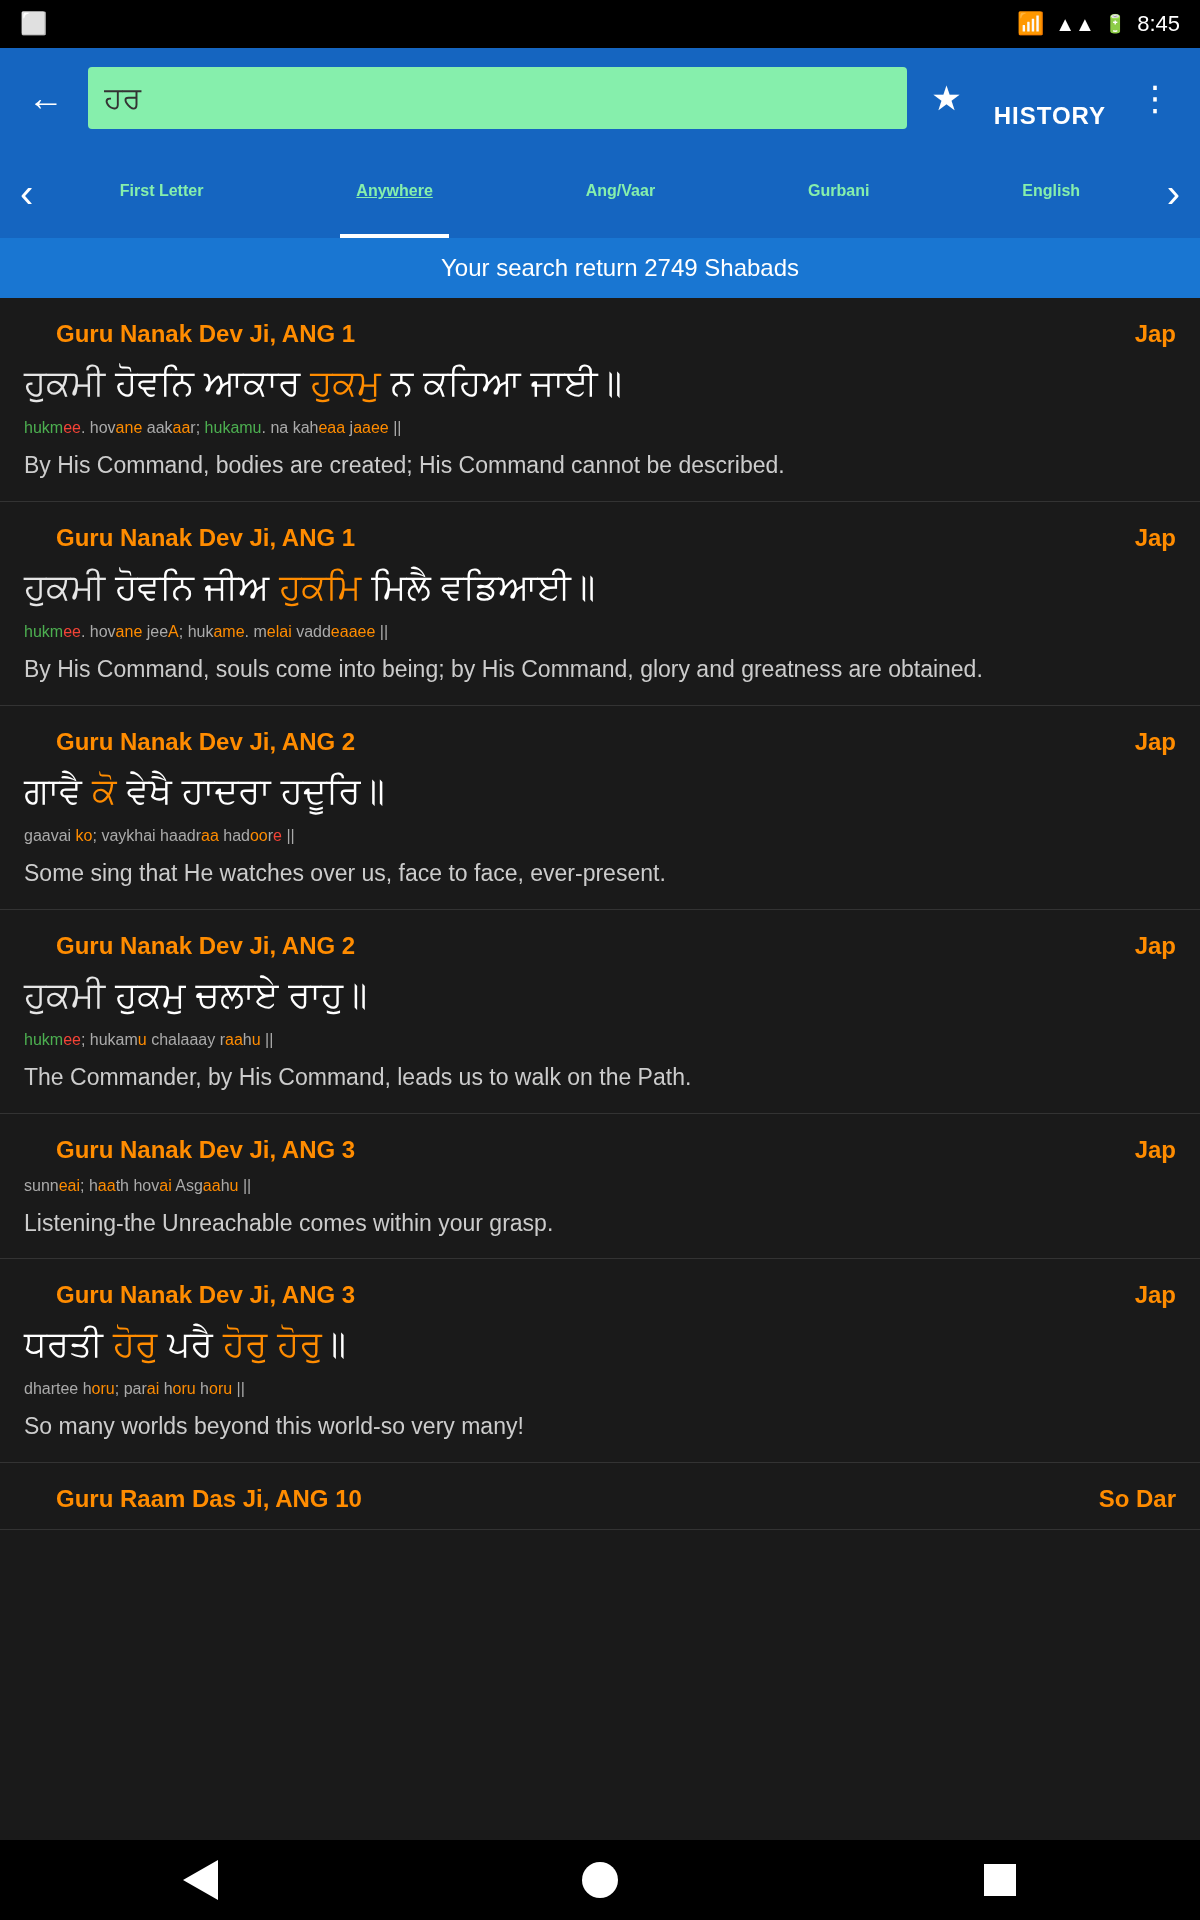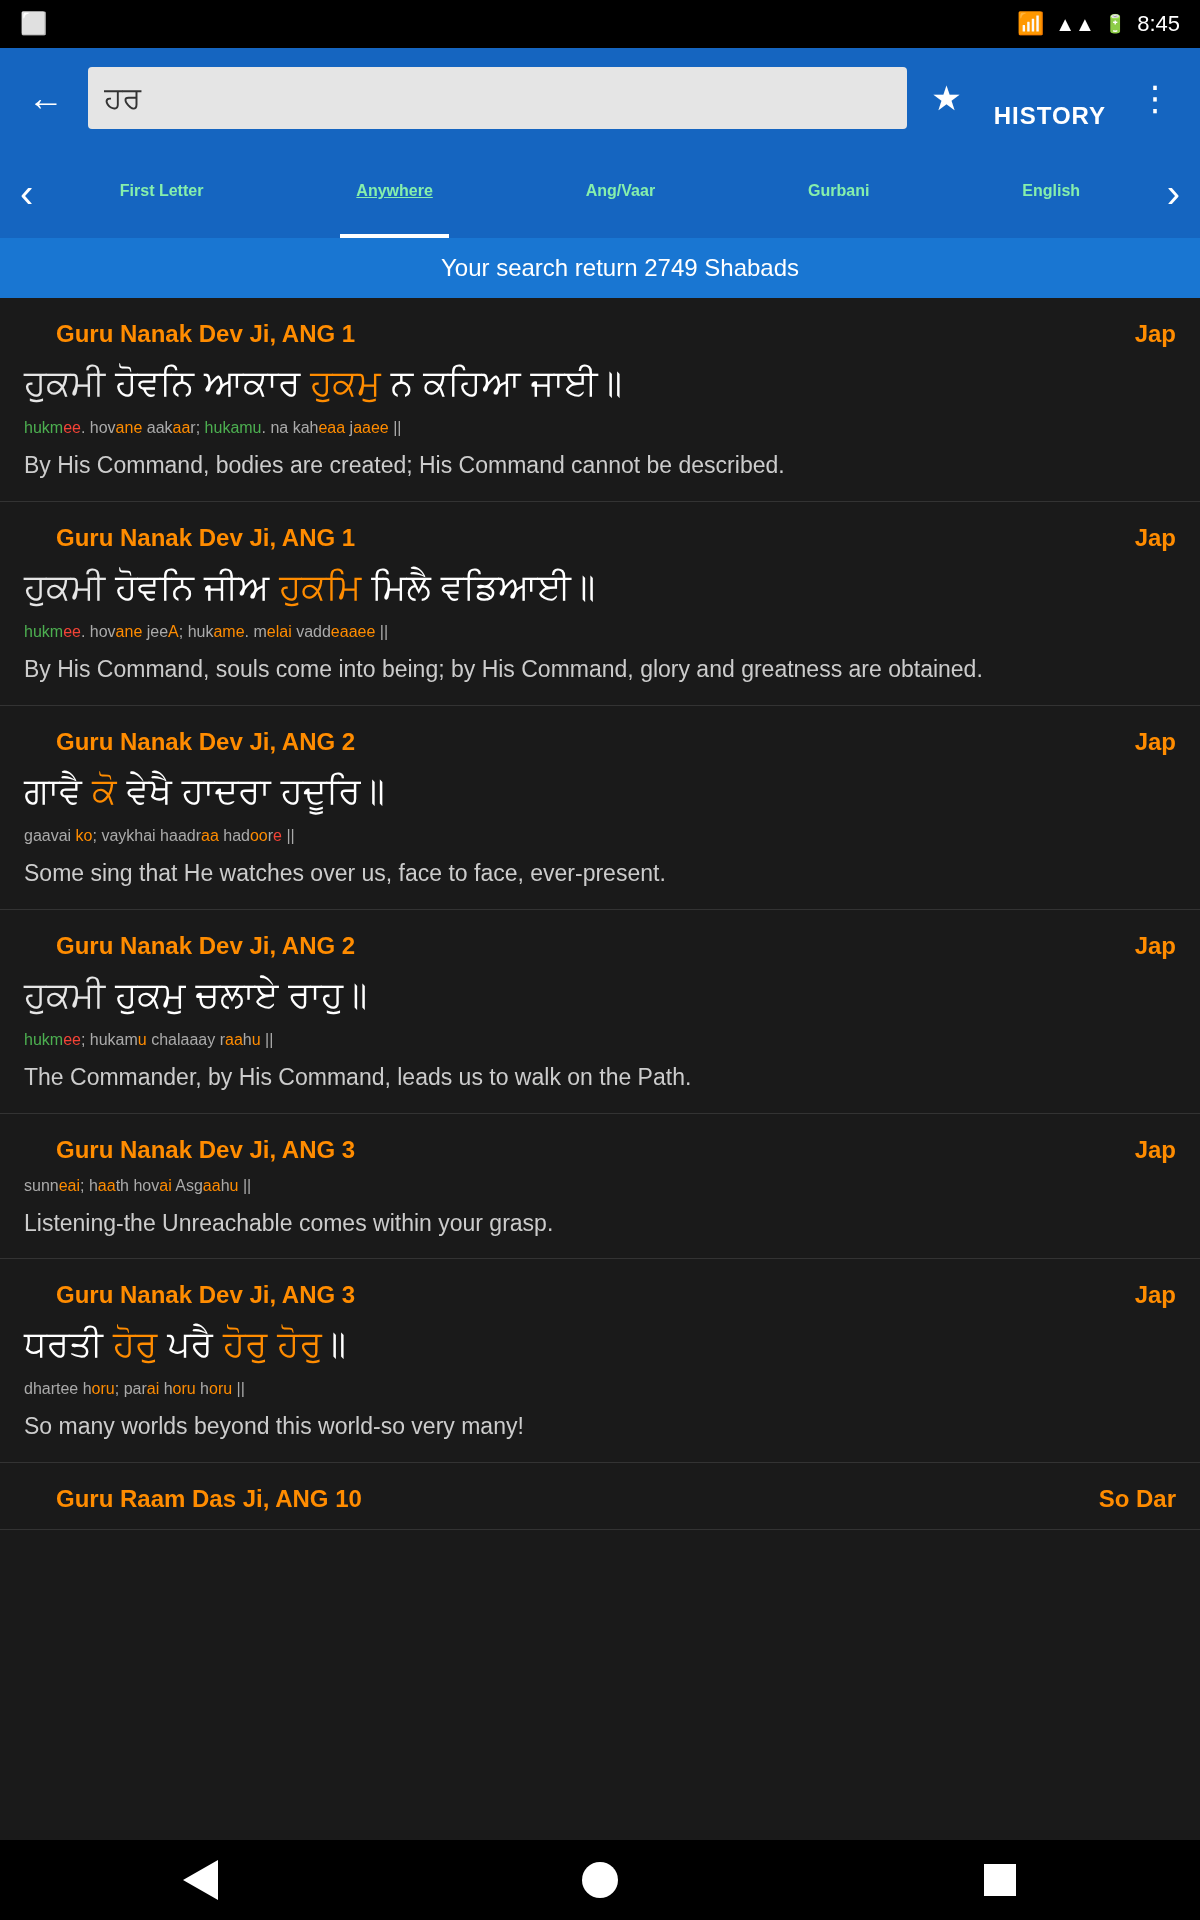--- a/index.html
+++ b/index.html
@@ -35,21 +35,21 @@
     }
     .back-btn {
       color: #fff;
       font-size: 36px;
       cursor: pointer;
       padding: 8px;
     }
     .search-input {
       flex: 1;
       height: 62px;
-      background: #e5e5e5;
+      background: #86efac;
       border: none;
       border-radius: 4px;
       font-size: 30px;
       padding: 0 16px;
       color: #333;
       outline: none;
     }
     .star-btn {
       color: #fff;
       font-size: 34px;

